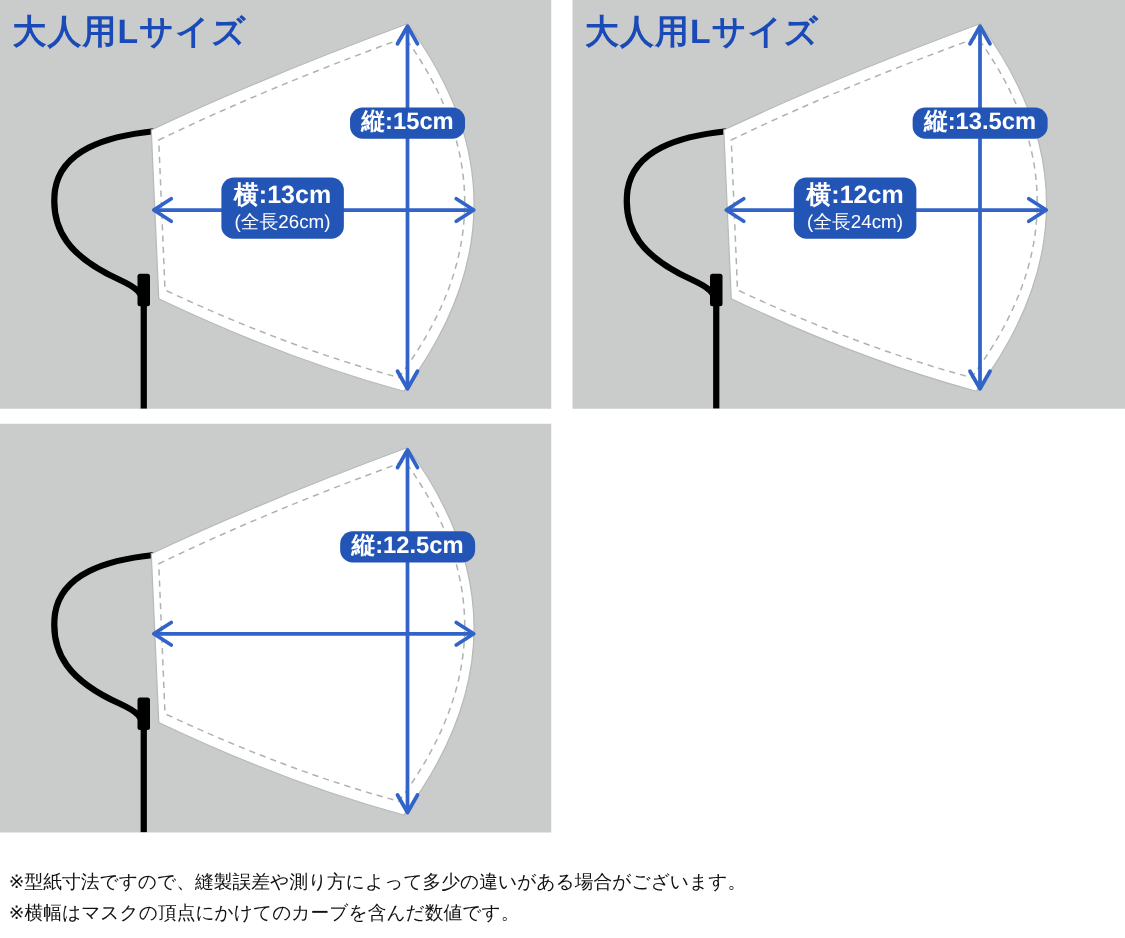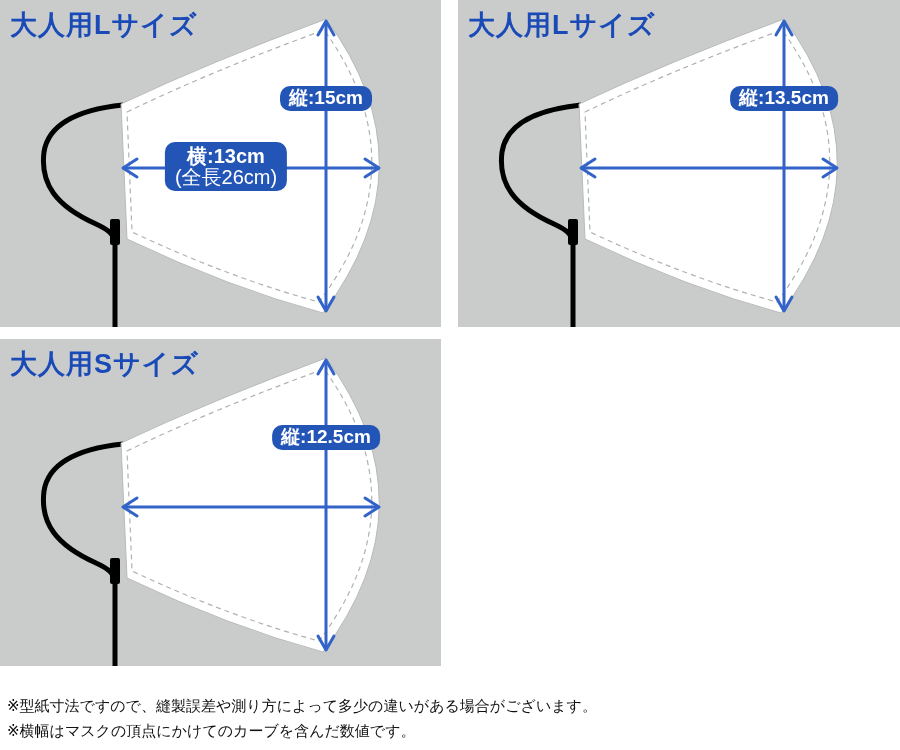--- a/index.html
+++ b/index.html
@@ -23,21 +23,21 @@
   .cord-adjuster { fill:var(--cord-black,#000000); }
   .arrow    { fill:none; stroke:var(--arrow-blue,#3263c8); stroke-width:3;
               stroke-linecap:round; stroke-linejoin:round; }
 
   .dim-badge { position:absolute; background:var(--box-blue,#2355b6); color:var(--label-text,#ffffff);
                z-index:2; white-space:nowrap; text-align:center;border-radius:10px; }
   .dim-badge.v { left:326px; top:86px; transform:translateX(-50%);
                  font-size:19px; line-height:22px; font-weight:600; padding:1px 9px 2px; }
   .dim-badge.h { left:226px; top:142px; transform:translateX(-50%); padding:2px 10px 4px; }
   .dim-badge.h .main { font-size:20px; line-height:24px; font-weight:600; }
-  .dim-badge.h .sub  { font-size:20px; line-height:19px; font-weight:400; }
+  .dim-badge.h .sub  { font-size:15px; line-height:19px; font-weight:400; }
 
   .footnote { position:absolute; left:7px; color:var(--footnote-text,#111111);
               font-size:15px; line-height:20px; white-space:nowrap;margin-top:13px; }
   .footnote-1 { top:683px; }
   .footnote-2 { top:708px; }
 </style>
 </head>
 <body>
 
 <div class="canvas">
@@ -79,24 +79,27 @@
         <path class="arrow" d="M318,35 L326,21 L334,35"></path>
         <path class="arrow" d="M318,297 L326,311 L334,297"></path>
       </g>
       <g>
         <line class="arrow" x1="124" y1="168" x2="378" y2="168"></line>
         <path class="arrow" d="M137,159 L123,168 L137,177"></path>
         <path class="arrow" d="M365,159 L379,168 L365,177"></path>
       </g>
     </svg>
     <div class="dim-badge v">縦:13.5cm</div>
+    <div class="dim-badge h">
+      <div class="main">横:12cm</div>
+      <div class="sub">(全長24cm)</div>
+    </div>
   </section>
 
   <section class="panel panel-s">
-    <h2 class="panel-title">大人用Sサイズ</h2>
     <svg class="mask-svg" width="441" height="327" viewBox="0 0 441 327">
       <path class="cord" d="M123,105 C85,109 49,120 44,152 C40,184 56,206 96,224 C109,230 114,234 115,244 L115,327"></path>
       <path class="mask-body" d="M121,104 Q210,62 326,19 Q434,165 323,313 Q230,288 127,239 Z"></path>
       <path class="stitch" d="M127,112 Q214,70 324,30 Q422,165 319,302 Q230,278 132,232 Z"></path>
       <rect class="cord-adjuster" x="110" y="219" width="10" height="26" rx="2"></rect>
       <g>
         <line class="arrow" x1="326" y1="22" x2="326" y2="310"></line>
         <path class="arrow" d="M318,35 L326,21 L334,35"></path>
         <path class="arrow" d="M318,297 L326,311 L334,297"></path>
       </g>

